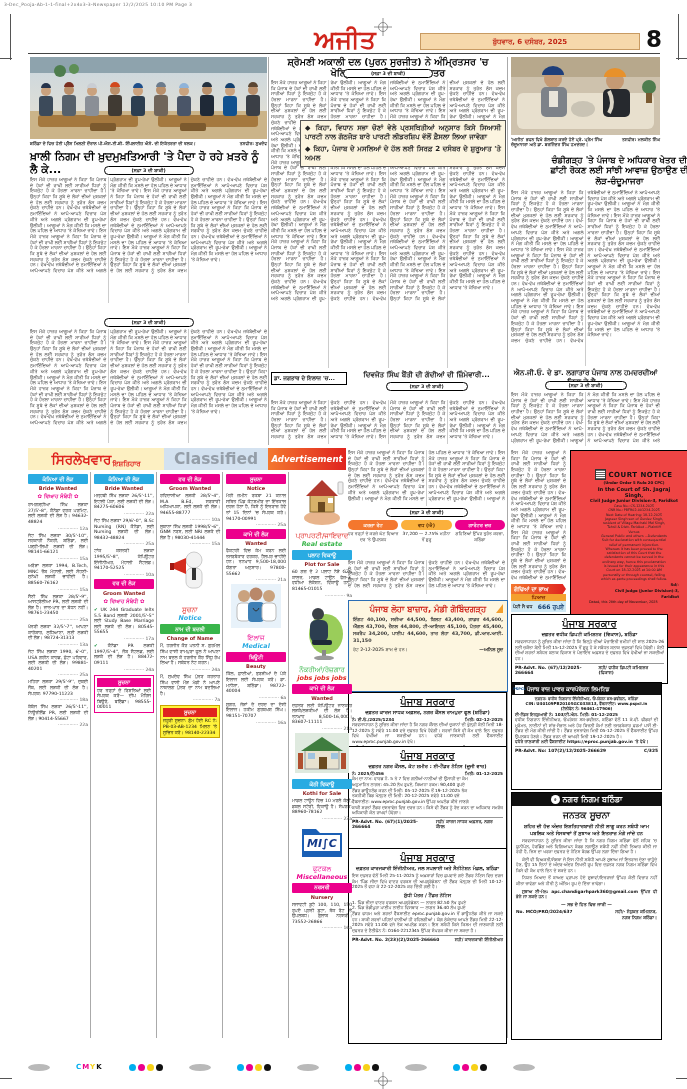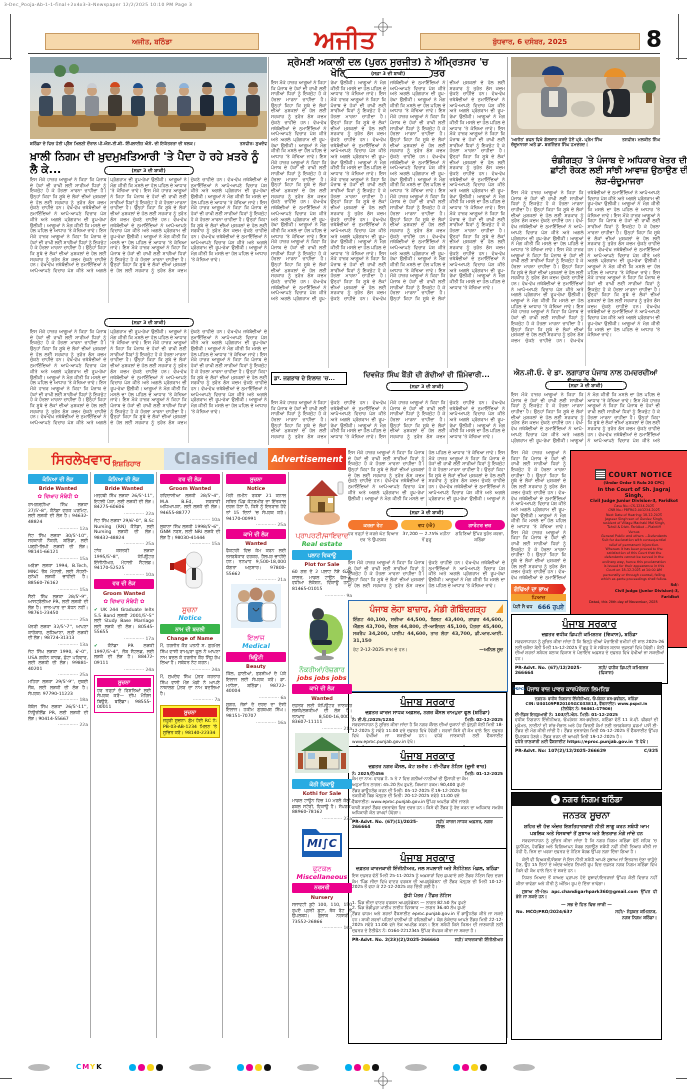--- a/index.html
+++ b/index.html
@@ -131,23 +131,20 @@
   <div class="abs cropline" style="left:0;top:58px;width:12px;height:0.8px;"></div>
   <div class="abs cropline" style="left:676px;top:58px;width:11px;height:0.8px;"></div>
   <div class="abs cropline" style="left:0;top:1078px;width:12px;height:0.8px;"></div>
   <div class="abs cropline" style="left:676px;top:1078px;width:11px;height:0.8px;"></div>
   <svg class="abs" style="left:374px;top:18px;" width="18" height="18">
     <circle cx="9" cy="9" r="4.5" class="regcross" stroke-width="0.8"></circle>
     <line x1="9" y1="0" x2="9" y2="18" class="regcross" stroke-width="0.8"></line>
     <line x1="0" y1="9" x2="18" y2="9" class="regcross" stroke-width="0.8"></line>
   </svg>
 
-  <div class="abs hbar" style="left:45px;top:33px;width:212px;height:15px;">
-      <span>ਅਜੀਤ, ਬਠਿੰਡਾ</span>
-    </div>
   <div class="abs masthead" style="left:295px;top:27px;width:100px;">ਅਜੀਤ</div>
   <div class="abs hbar" style="left:420px;top:33px;width:218px;height:15px;">
       <span>ਬੁੱਧਵਾਰ, 6 ਦਸੰਬਰ, 2025</span>
     </div>
   <div class="abs pagenum" style="left:646px;top:26px;">8</div>
   <div class="abs hrule" style="left:28px;top:53px;width:632px;"></div>
   <div class="abs vline" style="left:268px;top:57px;height:388px;"></div>
   <div class="abs vline" style="left:507px;top:57px;height:981px;"></div>
 
   <svg class="abs" style="left:30px;top:57px;" width="237" height="82" viewBox="0 0 237 82" preserveAspectRatio="none">
@@ -211,20 +208,24 @@
   <div class="abs" style="left:30px;top:318px;width:237px;">
       <div class="pill" style="width:88px;">(ਸਫ਼ਾ 3 ਦੀ ਬਾਕੀ)</div>
     </div>
   <div class="abs t c3" style="left:30px;top:329px;width:237px;height:114px;">ਇਸ ਮੌਕੇ ਹਾਜ਼ਰ ਆਗੂਆਂ ਨੇ ਕਿਹਾ ਕਿ ਪੰਜਾਬ ਦੇ ਹੱਕਾਂ ਦੀ ਰਾਖੀ ਲਈ ਸਾਰੀਆਂ ਧਿਰਾਂ ਨੂੰ ਇਕਜੁੱਟ ਹੋ ਕੇ ਹੰਭਲਾ ਮਾਰਨਾ ਚਾਹੀਦਾ ਹੈ। ਉਨ੍ਹਾਂ ਕਿਹਾ ਕਿ ਸੂਬੇ ਦੇ ਲੋਕਾਂ ਦੀਆਂ ਮੁਸ਼ਕਲਾਂ ਦੇ ਹੱਲ ਲਈ ਸਰਕਾਰ ਨੂੰ ਤੁਰੰਤ ਠੋਸ ਕਦਮ ਚੁੱਕਣੇ ਚਾਹੀਦੇ ਹਨ। ਵੱਖ-ਵੱਖ ਜਥੇਬੰਦੀਆਂ ਦੇ ਨੁਮਾਇੰਦਿਆਂ ਨੇ ਆਪੋ-ਆਪਣੇ ਵਿਚਾਰ ਪੇਸ਼ ਕੀਤੇ ਅਤੇ ਅਗਲੇ ਪ੍ਰੋਗਰਾਮ ਦੀ ਰੂਪ-ਰੇਖਾ ਉਲੀਕੀ। ਆਗੂਆਂ ਨੇ ਮੰਗ ਕੀਤੀ ਕਿ ਮਸਲੇ ਦਾ ਹੱਲ ਪਹਿਲ ਦੇ ਆਧਾਰ 'ਤੇ ਕੱਢਿਆ ਜਾਵੇ। ਇਸ ਮੌਕੇ ਹਾਜ਼ਰ ਆਗੂਆਂ ਨੇ ਕਿਹਾ ਕਿ ਪੰਜਾਬ ਦੇ ਹੱਕਾਂ ਦੀ ਰਾਖੀ ਲਈ ਸਾਰੀਆਂ ਧਿਰਾਂ ਨੂੰ ਇਕਜੁੱਟ ਹੋ ਕੇ ਹੰਭਲਾ ਮਾਰਨਾ ਚਾਹੀਦਾ ਹੈ। ਉਨ੍ਹਾਂ ਕਿਹਾ ਕਿ ਸੂਬੇ ਦੇ ਲੋਕਾਂ ਦੀਆਂ ਮੁਸ਼ਕਲਾਂ ਦੇ ਹੱਲ ਲਈ ਸਰਕਾਰ ਨੂੰ ਤੁਰੰਤ ਠੋਸ ਕਦਮ ਚੁੱਕਣੇ ਚਾਹੀਦੇ ਹਨ। ਵੱਖ-ਵੱਖ ਜਥੇਬੰਦੀਆਂ ਦੇ ਨੁਮਾਇੰਦਿਆਂ ਨੇ ਆਪੋ-ਆਪਣੇ ਵਿਚਾਰ ਪੇਸ਼ ਕੀਤੇ ਅਤੇ ਅਗਲੇ ਪ੍ਰੋਗਰਾਮ ਦੀ ਰੂਪ-ਰੇਖਾ ਉਲੀਕੀ। ਆਗੂਆਂ ਨੇ ਮੰਗ ਕੀਤੀ ਕਿ ਮਸਲੇ ਦਾ ਹੱਲ ਪਹਿਲ ਦੇ ਆਧਾਰ 'ਤੇ ਕੱਢਿਆ ਜਾਵੇ। ਇਸ ਮੌਕੇ ਹਾਜ਼ਰ ਆਗੂਆਂ ਨੇ ਕਿਹਾ ਕਿ ਪੰਜਾਬ ਦੇ ਹੱਕਾਂ ਦੀ ਰਾਖੀ ਲਈ ਸਾਰੀਆਂ ਧਿਰਾਂ ਨੂੰ ਇਕਜੁੱਟ ਹੋ ਕੇ ਹੰਭਲਾ ਮਾਰਨਾ ਚਾਹੀਦਾ ਹੈ। ਉਨ੍ਹਾਂ ਕਿਹਾ ਕਿ ਸੂਬੇ ਦੇ ਲੋਕਾਂ ਦੀਆਂ ਮੁਸ਼ਕਲਾਂ ਦੇ ਹੱਲ ਲਈ ਸਰਕਾਰ ਨੂੰ ਤੁਰੰਤ ਠੋਸ ਕਦਮ ਚੁੱਕਣੇ ਚਾਹੀਦੇ ਹਨ। ਵੱਖ-ਵੱਖ ਜਥੇਬੰਦੀਆਂ ਦੇ ਨੁਮਾਇੰਦਿਆਂ ਨੇ ਆਪੋ-ਆਪਣੇ ਵਿਚਾਰ ਪੇਸ਼ ਕੀਤੇ ਅਤੇ ਅਗਲੇ ਪ੍ਰੋਗਰਾਮ ਦੀ ਰੂਪ-ਰੇਖਾ ਉਲੀਕੀ। ਆਗੂਆਂ ਨੇ ਮੰਗ ਕੀਤੀ ਕਿ ਮਸਲੇ ਦਾ ਹੱਲ ਪਹਿਲ ਦੇ ਆਧਾਰ 'ਤੇ ਕੱਢਿਆ ਜਾਵੇ। ਇਸ ਮੌਕੇ ਹਾਜ਼ਰ ਆਗੂਆਂ ਨੇ ਕਿਹਾ ਕਿ ਪੰਜਾਬ ਦੇ ਹੱਕਾਂ ਦੀ ਰਾਖੀ ਲਈ ਸਾਰੀਆਂ ਧਿਰਾਂ ਨੂੰ ਇਕਜੁੱਟ ਹੋ ਕੇ ਹੰਭਲਾ ਮਾਰਨਾ ਚਾਹੀਦਾ ਹੈ। ਉਨ੍ਹਾਂ ਕਿਹਾ ਕਿ ਸੂਬੇ ਦੇ ਲੋਕਾਂ ਦੀਆਂ ਮੁਸ਼ਕਲਾਂ ਦੇ ਹੱਲ ਲਈ ਸਰਕਾਰ ਨੂੰ ਤੁਰੰਤ ਠੋਸ ਕਦਮ ਚੁੱਕਣੇ ਚਾਹੀਦੇ ਹਨ। ਵੱਖ-ਵੱਖ ਜਥੇਬੰਦੀਆਂ ਦੇ ਨੁਮਾਇੰਦਿਆਂ ਨੇ ਆਪੋ-ਆਪਣੇ ਵਿਚਾਰ ਪੇਸ਼ ਕੀਤੇ ਅਤੇ ਅਗਲੇ ਪ੍ਰੋਗਰਾਮ ਦੀ ਰੂਪ-ਰੇਖਾ ਉਲੀਕੀ। ਆਗੂਆਂ ਨੇ ਮੰਗ ਕੀਤੀ ਕਿ ਮਸਲੇ ਦਾ ਹੱਲ ਪਹਿਲ ਦੇ ਆਧਾਰ 'ਤੇ ਕੱਢਿਆ ਜਾਵੇ। ਇਸ ਮੌਕੇ ਹਾਜ਼ਰ ਆਗੂਆਂ ਨੇ ਕਿਹਾ ਕਿ ਪੰਜਾਬ ਦੇ ਹੱਕਾਂ ਦੀ ਰਾਖੀ ਲਈ ਸਾਰੀਆਂ ਧਿਰਾਂ ਨੂੰ ਇਕਜੁੱਟ ਹੋ ਕੇ ਹੰਭਲਾ ਮਾਰਨਾ ਚਾਹੀਦਾ ਹੈ। ਉਨ੍ਹਾਂ ਕਿਹਾ ਕਿ ਸੂਬੇ ਦੇ ਲੋਕਾਂ ਦੀਆਂ ਮੁਸ਼ਕਲਾਂ ਦੇ ਹੱਲ ਲਈ ਸਰਕਾਰ ਨੂੰ ਤੁਰੰਤ ਠੋਸ ਕਦਮ ਚੁੱਕਣੇ ਚਾਹੀਦੇ ਹਨ। ਵੱਖ-ਵੱਖ ਜਥੇਬੰਦੀਆਂ ਦੇ ਨੁਮਾਇੰਦਿਆਂ ਨੇ ਆਪੋ-ਆਪਣੇ ਵਿਚਾਰ ਪੇਸ਼ ਕੀਤੇ ਅਤੇ ਅਗਲੇ ਪ੍ਰੋਗਰਾਮ ਦੀ ਰੂਪ-ਰੇਖਾ ਉਲੀਕੀ। ਆਗੂਆਂ ਨੇ ਮੰਗ ਕੀਤੀ ਕਿ ਮਸਲੇ ਦਾ ਹੱਲ ਪਹਿਲ ਦੇ ਆਧਾਰ 'ਤੇ ਕੱਢਿਆ ਜਾਵੇ। </div>
 
   <div class="abs hl2" style="left:271px;top:57px;width:234px;text-align:center;">ਸ਼੍ਰੋਮਣੀ ਅਕਾਲੀ ਦਲ (ਪੁਰਨ ਸੁਰਜੀਤ) ਨੇ ਅੰਮ੍ਰਿਤਸਰ 'ਚ ਖੋਲ੍ਹਿਆ ਪਾਰਟੀ ਦਾ ਮੁੱਖ ਦਫ਼ਤਰ</div>
   <div class="abs" style="left:271px;top:69px;width:234px;">
       <div class="pill" style="width:88px;">(ਸਫ਼ਾ 3 ਦੀ ਬਾਕੀ)</div>
     </div>
   <div class="abs t c4" style="left:271px;top:80px;width:234px;height:288px;">ਇਸ ਮੌਕੇ ਹਾਜ਼ਰ ਆਗੂਆਂ ਨੇ ਕਿਹਾ ਕਿ ਪੰਜਾਬ ਦੇ ਹੱਕਾਂ ਦੀ ਰਾਖੀ ਲਈ ਸਾਰੀਆਂ ਧਿਰਾਂ ਨੂੰ ਇਕਜੁੱਟ ਹੋ ਕੇ ਹੰਭਲਾ ਮਾਰਨਾ ਚਾਹੀਦਾ ਹੈ। ਉਨ੍ਹਾਂ ਕਿਹਾ ਕਿ ਸੂਬੇ ਦੇ ਲੋਕਾਂ ਦੀਆਂ ਮੁਸ਼ਕਲਾਂ ਦੇ ਹੱਲ ਲਈ ਸਰਕਾਰ ਨੂੰ ਤੁਰੰਤ ਠੋਸ ਕਦਮ ਚੁੱਕਣੇ ਚਾਹੀਦੇ ਹਨ। ਵੱਖ-ਵੱਖ ਜਥੇਬੰਦੀਆਂ ਦੇ ਨੁਮਾਇੰਦਿਆਂ ਨੇ ਆਪੋ-ਆਪਣੇ ਵਿਚਾਰ ਪੇਸ਼ ਕੀਤੇ ਅਤੇ ਅਗਲੇ ਪ੍ਰੋਗਰਾਮ ਦੀ ਰੂਪ-ਰੇਖਾ ਉਲੀਕੀ। ਆਗੂਆਂ ਨੇ ਮੰਗ ਕੀਤੀ ਕਿ ਮਸਲੇ ਦਾ ਹੱਲ ਪਹਿਲ ਦੇ ਆਧਾਰ 'ਤੇ ਕੱਢਿਆ ਜਾਵੇ। ਇਸ ਮੌਕੇ ਹਾਜ਼ਰ ਆਗੂਆਂ ਨੇ ਕਿਹਾ ਕਿ ਪੰਜਾਬ ਦੇ ਹੱਕਾਂ ਦੀ ਰਾਖੀ ਲਈ ਸਾਰੀਆਂ ਧਿਰਾਂ ਨੂੰ ਇਕਜੁੱਟ ਹੋ ਕੇ ਹੰਭਲਾ ਮਾਰਨਾ ਚਾਹੀਦਾ ਹੈ। ਉਨ੍ਹਾਂ ਕਿਹਾ ਕਿ ਸੂਬੇ ਦੇ ਲੋਕਾਂ ਦੀਆਂ ਮੁਸ਼ਕਲਾਂ ਦੇ ਹੱਲ ਲਈ ਸਰਕਾਰ ਨੂੰ ਤੁਰੰਤ ਠੋਸ ਕਦਮ ਚੁੱਕਣੇ ਚਾਹੀਦੇ ਹਨ। ਵੱਖ-ਵੱਖ ਜਥੇਬੰਦੀਆਂ ਦੇ ਨੁਮਾਇੰਦਿਆਂ ਨੇ ਆਪੋ-ਆਪਣੇ ਵਿਚਾਰ ਪੇਸ਼ ਕੀਤੇ ਅਤੇ ਅਗਲੇ ਪ੍ਰੋਗਰਾਮ ਦੀ ਰੂਪ-ਰੇਖਾ ਉਲੀਕੀ। ਆਗੂਆਂ ਨੇ ਮੰਗ ਕੀਤੀ ਕਿ ਮਸਲੇ ਦਾ ਹੱਲ ਪਹਿਲ ਦੇ ਆਧਾਰ 'ਤੇ ਕੱਢਿਆ ਜਾਵੇ। ਇਸ ਮੌਕੇ ਹਾਜ਼ਰ ਆਗੂਆਂ ਨੇ ਕਿਹਾ ਕਿ ਪੰਜਾਬ ਦੇ ਹੱਕਾਂ ਦੀ ਰਾਖੀ ਲਈ ਸਾਰੀਆਂ ਧਿਰਾਂ ਨੂੰ ਇਕਜੁੱਟ ਹੋ ਕੇ ਹੰਭਲਾ ਮਾਰਨਾ ਚਾਹੀਦਾ ਹੈ। ਉਨ੍ਹਾਂ ਕਿਹਾ ਕਿ ਸੂਬੇ ਦੇ ਲੋਕਾਂ ਦੀਆਂ ਮੁਸ਼ਕਲਾਂ ਦੇ ਹੱਲ ਲਈ ਸਰਕਾਰ ਨੂੰ ਤੁਰੰਤ ਠੋਸ ਕਦਮ ਚੁੱਕਣੇ ਚਾਹੀਦੇ ਹਨ। ਵੱਖ-ਵੱਖ ਜਥੇਬੰਦੀਆਂ ਦੇ ਨੁਮਾਇੰਦਿਆਂ ਨੇ ਆਪੋ-ਆਪਣੇ ਵਿਚਾਰ ਪੇਸ਼ ਕੀਤੇ ਅਤੇ ਅਗਲੇ ਪ੍ਰੋਗਰਾਮ ਦੀ ਰੂਪ-ਰੇਖਾ ਉਲੀਕੀ। ਆਗੂਆਂ ਨੇ ਮੰਗ ਕੀਤੀ ਕਿ ਮਸਲੇ ਦਾ ਹੱਲ ਪਹਿਲ ਦੇ ਆਧਾਰ 'ਤੇ ਕੱਢਿਆ ਜਾਵੇ। ਇਸ ਮੌਕੇ ਹਾਜ਼ਰ ਆਗੂਆਂ ਨੇ ਕਿਹਾ ਕਿ ਪੰਜਾਬ ਦੇ ਹੱਕਾਂ ਦੀ ਰਾਖੀ ਲਈ ਸਾਰੀਆਂ ਧਿਰਾਂ ਨੂੰ ਇਕਜੁੱਟ ਹੋ ਕੇ ਹੰਭਲਾ ਮਾਰਨਾ ਚਾਹੀਦਾ ਹੈ। ਉਨ੍ਹਾਂ ਕਿਹਾ ਕਿ ਸੂਬੇ ਦੇ ਲੋਕਾਂ ਦੀਆਂ ਮੁਸ਼ਕਲਾਂ ਦੇ ਹੱਲ ਲਈ ਸਰਕਾਰ ਨੂੰ ਤੁਰੰਤ ਠੋਸ ਕਦਮ ਚੁੱਕਣੇ ਚਾਹੀਦੇ ਹਨ। ਵੱਖ-ਵੱਖ ਜਥੇਬੰਦੀਆਂ ਦੇ ਨੁਮਾਇੰਦਿਆਂ ਨੇ ਆਪੋ-ਆਪਣੇ ਵਿਚਾਰ ਪੇਸ਼ ਕੀਤੇ ਅਤੇ ਅਗਲੇ ਪ੍ਰੋਗਰਾਮ ਦੀ ਰੂਪ-ਰੇਖਾ ਉਲੀਕੀ। ਆਗੂਆਂ ਨੇ ਮੰਗ ਕੀਤੀ ਕਿ ਮਸਲੇ ਦਾ ਹੱਲ ਪਹਿਲ ਦੇ ਆਧਾਰ 'ਤੇ ਕੱਢਿਆ ਜਾਵੇ। ਇਸ ਮੌਕੇ ਹਾਜ਼ਰ ਆਗੂਆਂ ਨੇ ਕਿਹਾ ਕਿ ਪੰਜਾਬ ਦੇ ਹੱਕਾਂ ਦੀ ਰਾਖੀ ਲਈ ਸਾਰੀਆਂ ਧਿਰਾਂ ਨੂੰ ਇਕਜੁੱਟ ਹੋ ਕੇ ਹੰਭਲਾ ਮਾਰਨਾ ਚਾਹੀਦਾ ਹੈ। ਉਨ੍ਹਾਂ ਕਿਹਾ ਕਿ ਸੂਬੇ ਦੇ ਲੋਕਾਂ ਦੀਆਂ ਮੁਸ਼ਕਲਾਂ ਦੇ ਹੱਲ ਲਈ ਸਰਕਾਰ ਨੂੰ ਤੁਰੰਤ ਠੋਸ ਕਦਮ ਚੁੱਕਣੇ ਚਾਹੀਦੇ ਹਨ। ਵੱਖ-ਵੱਖ ਜਥੇਬੰਦੀਆਂ ਦੇ ਨੁਮਾਇੰਦਿਆਂ ਨੇ ਆਪੋ-ਆਪਣੇ ਵਿਚਾਰ ਪੇਸ਼ ਕੀਤੇ ਅਤੇ ਅਗਲੇ ਪ੍ਰੋਗਰਾਮ ਦੀ ਰੂਪ-ਰੇਖਾ ਉਲੀਕੀ। ਆਗੂਆਂ ਨੇ ਮੰਗ ਕੀਤੀ ਕਿ ਮਸਲੇ ਦਾ ਹੱਲ ਪਹਿਲ ਦੇ ਆਧਾਰ 'ਤੇ ਕੱਢਿਆ ਜਾਵੇ। ਇਸ ਮੌਕੇ ਹਾਜ਼ਰ ਆਗੂਆਂ ਨੇ ਕਿਹਾ ਕਿ ਪੰਜਾਬ ਦੇ ਹੱਕਾਂ ਦੀ ਰਾਖੀ ਲਈ ਸਾਰੀਆਂ ਧਿਰਾਂ ਨੂੰ ਇਕਜੁੱਟ ਹੋ ਕੇ ਹੰਭਲਾ ਮਾਰਨਾ ਚਾਹੀਦਾ ਹੈ। ਉਨ੍ਹਾਂ ਕਿਹਾ ਕਿ ਸੂਬੇ ਦੇ ਲੋਕਾਂ ਦੀਆਂ ਮੁਸ਼ਕਲਾਂ ਦੇ ਹੱਲ ਲਈ ਸਰਕਾਰ ਨੂੰ ਤੁਰੰਤ ਠੋਸ ਕਦਮ ਚੁੱਕਣੇ ਚਾਹੀਦੇ ਹਨ। ਵੱਖ-ਵੱਖ ਜਥੇਬੰਦੀਆਂ ਦੇ ਨੁਮਾਇੰਦਿਆਂ ਨੇ ਆਪੋ-ਆਪਣੇ ਵਿਚਾਰ ਪੇਸ਼ ਕੀਤੇ ਅਤੇ ਅਗਲੇ ਪ੍ਰੋਗਰਾਮ ਦੀ ਰੂਪ-ਰੇਖਾ ਉਲੀਕੀ। ਆਗੂਆਂ ਨੇ ਮੰਗ ਕੀਤੀ ਕਿ ਮਸਲੇ ਦਾ ਹੱਲ ਪਹਿਲ ਦੇ ਆਧਾਰ 'ਤੇ ਕੱਢਿਆ ਜਾਵੇ। ਇਸ ਮੌਕੇ ਹਾਜ਼ਰ ਆਗੂਆਂ ਨੇ ਕਿਹਾ ਕਿ ਪੰਜਾਬ ਦੇ ਹੱਕਾਂ ਦੀ ਰਾਖੀ ਲਈ ਸਾਰੀਆਂ ਧਿਰਾਂ ਨੂੰ ਇਕਜੁੱਟ ਹੋ ਕੇ ਹੰਭਲਾ ਮਾਰਨਾ ਚਾਹੀਦਾ ਹੈ। ਉਨ੍ਹਾਂ ਕਿਹਾ ਕਿ ਸੂਬੇ ਦੇ ਲੋਕਾਂ ਦੀਆਂ ਮੁਸ਼ਕਲਾਂ ਦੇ ਹੱਲ ਲਈ ਸਰਕਾਰ ਨੂੰ ਤੁਰੰਤ ਠੋਸ ਕਦਮ ਚੁੱਕਣੇ ਚਾਹੀਦੇ ਹਨ। ਵੱਖ-ਵੱਖ ਜਥੇਬੰਦੀਆਂ ਦੇ ਨੁਮਾਇੰਦਿਆਂ ਨੇ ਆਪੋ-ਆਪਣੇ ਵਿਚਾਰ ਪੇਸ਼ ਕੀਤੇ ਅਤੇ ਅਗਲੇ ਪ੍ਰੋਗਰਾਮ ਦੀ ਰੂਪ-ਰੇਖਾ ਉਲੀਕੀ। ਆਗੂਆਂ ਨੇ ਮੰਗ ਕੀਤੀ ਕਿ ਮਸਲੇ ਦਾ ਹੱਲ ਪਹਿਲ ਦੇ ਆਧਾਰ 'ਤੇ ਕੱਢਿਆ ਜਾਵੇ। ਇਸ ਮੌਕੇ ਹਾਜ਼ਰ ਆਗੂਆਂ ਨੇ ਕਿਹਾ ਕਿ ਪੰਜਾਬ ਦੇ ਹੱਕਾਂ ਦੀ ਰਾਖੀ ਲਈ ਸਾਰੀਆਂ ਧਿਰਾਂ ਨੂੰ ਇਕਜੁੱਟ ਹੋ ਕੇ ਹੰਭਲਾ ਮਾਰਨਾ ਚਾਹੀਦਾ ਹੈ। ਉਨ੍ਹਾਂ ਕਿਹਾ ਕਿ ਸੂਬੇ ਦੇ ਲੋਕਾਂ ਦੀਆਂ ਮੁਸ਼ਕਲਾਂ ਦੇ ਹੱਲ ਲਈ ਸਰਕਾਰ ਨੂੰ ਤੁਰੰਤ ਠੋਸ ਕਦਮ ਚੁੱਕਣੇ ਚਾਹੀਦੇ ਹਨ। ਵੱਖ-ਵੱਖ ਜਥੇਬੰਦੀਆਂ ਦੇ ਨੁਮਾਇੰਦਿਆਂ ਨੇ ਆਪੋ-ਆਪਣੇ ਵਿਚਾਰ ਪੇਸ਼ ਕੀਤੇ ਅਤੇ ਅਗਲੇ ਪ੍ਰੋਗਰਾਮ ਦੀ ਰੂਪ-ਰੇਖਾ ਉਲੀਕੀ। ਆਗੂਆਂ ਨੇ ਮੰਗ ਕੀਤੀ ਕਿ ਮਸਲੇ ਦਾ ਹੱਲ ਪਹਿਲ ਦੇ ਆਧਾਰ 'ਤੇ ਕੱਢਿਆ ਜਾਵੇ। ਇਸ ਮੌਕੇ ਹਾਜ਼ਰ ਆਗੂਆਂ ਨੇ ਕਿਹਾ ਕਿ ਪੰਜਾਬ ਦੇ ਹੱਕਾਂ ਦੀ ਰਾਖੀ ਲਈ ਸਾਰੀਆਂ ਧਿਰਾਂ ਨੂੰ ਇਕਜੁੱਟ ਹੋ ਕੇ ਹੰਭਲਾ ਮਾਰਨਾ ਚਾਹੀਦਾ ਹੈ। ਉਨ੍ਹਾਂ ਕਿਹਾ ਕਿ ਸੂਬੇ ਦੇ ਲੋਕਾਂ ਦੀਆਂ ਮੁਸ਼ਕਲਾਂ ਦੇ ਹੱਲ ਲਈ ਸਰਕਾਰ ਨੂੰ ਤੁਰੰਤ ਠੋਸ ਕਦਮ ਚੁੱਕਣੇ ਚਾਹੀਦੇ ਹਨ। ਵੱਖ-ਵੱਖ ਜਥੇਬੰਦੀਆਂ ਦੇ ਨੁਮਾਇੰਦਿਆਂ ਨੇ ਆਪੋ-ਆਪਣੇ ਵਿਚਾਰ ਪੇਸ਼ ਕੀਤੇ ਅਤੇ ਅਗਲੇ ਪ੍ਰੋਗਰਾਮ ਦੀ ਰੂਪ-ਰੇਖਾ ਉਲੀਕੀ। ਆਗੂਆਂ ਨੇ ਮੰਗ ਕੀਤੀ ਕਿ ਮਸਲੇ ਦਾ ਹੱਲ ਪਹਿਲ ਦੇ ਆਧਾਰ 'ਤੇ ਕੱਢਿਆ ਜਾਵੇ। ਇਸ ਮੌਕੇ ਹਾਜ਼ਰ ਆਗੂਆਂ ਨੇ ਕਿਹਾ ਕਿ ਪੰਜਾਬ ਦੇ ਹੱਕਾਂ ਦੀ ਰਾਖੀ ਲਈ ਸਾਰੀਆਂ ਧਿਰਾਂ ਨੂੰ ਇਕਜੁੱਟ ਹੋ ਕੇ ਹੰਭਲਾ ਮਾਰਨਾ ਚਾਹੀਦਾ ਹੈ। ਉਨ੍ਹਾਂ ਕਿਹਾ ਕਿ ਸੂਬੇ ਦੇ ਲੋਕਾਂ ਦੀਆਂ ਮੁਸ਼ਕਲਾਂ ਦੇ ਹੱਲ ਲਈ ਸਰਕਾਰ ਨੂੰ ਤੁਰੰਤ ਠੋਸ ਕਦਮ ਚੁੱਕਣੇ ਚਾਹੀਦੇ ਹਨ। ਵੱਖ-ਵੱਖ ਜਥੇਬੰਦੀਆਂ ਦੇ ਨੁਮਾਇੰਦਿਆਂ ਨੇ ਆਪੋ-ਆਪਣੇ ਵਿਚਾਰ ਪੇਸ਼ ਕੀਤੇ ਅਤੇ ਅਗਲੇ ਪ੍ਰੋਗਰਾਮ ਦੀ ਰੂਪ-ਰੇਖਾ ਉਲੀਕੀ। ਆਗੂਆਂ ਨੇ ਮੰਗ ਕੀਤੀ ਕਿ ਮਸਲੇ ਦਾ ਹੱਲ ਪਹਿਲ ਦੇ ਆਧਾਰ 'ਤੇ ਕੱਢਿਆ ਜਾਵੇ। ਇਸ ਮੌਕੇ ਹਾਜ਼ਰ ਆਗੂਆਂ ਨੇ ਕਿਹਾ ਕਿ ਪੰਜਾਬ ਦੇ ਹੱਕਾਂ ਦੀ ਰਾਖੀ ਲਈ ਸਾਰੀਆਂ ਧਿਰਾਂ ਨੂੰ ਇਕਜੁੱਟ ਹੋ ਕੇ ਹੰਭਲਾ ਮਾਰਨਾ ਚਾਹੀਦਾ ਹੈ। ਉਨ੍ਹਾਂ ਕਿਹਾ ਕਿ ਸੂਬੇ ਦੇ ਲੋਕਾਂ ਦੀਆਂ ਮੁਸ਼ਕਲਾਂ ਦੇ ਹੱਲ ਲਈ ਸਰਕਾਰ ਨੂੰ ਤੁਰੰਤ ਠੋਸ ਕਦਮ ਚੁੱਕਣੇ ਚਾਹੀਦੇ ਹਨ। ਵੱਖ-ਵੱਖ ਜਥੇਬੰਦੀਆਂ ਦੇ ਨੁਮਾਇੰਦਿਆਂ ਨੇ ਆਪੋ-ਆਪਣੇ ਵਿਚਾਰ ਪੇਸ਼ ਕੀਤੇ ਅਤੇ ਅਗਲੇ ਪ੍ਰੋਗਰਾਮ ਦੀ ਰੂਪ-ਰੇਖਾ ਉਲੀਕੀ। ਆਗੂਆਂ ਨੇ ਮੰਗ ਕੀਤੀ ਕਿ ਮਸਲੇ ਦਾ ਹੱਲ ਪਹਿਲ ਦੇ ਆਧਾਰ 'ਤੇ ਕੱਢਿਆ ਜਾਵੇ। </div>
+  <div class="abs bulletbox" style="left:300px;top:120px;width:196px;">
+    <p>◆ ਕਿਹਾ, ਵਿਧਾਨ ਸਭਾ ਚੋਣਾਂ ਵੇਲੇ ਪ੍ਰਸਥਿਤੀਆਂ ਅਨੁਸਾਰ ਕਿਸੇ ਸਿਆਸੀ ਪਾਰਟੀ ਨਾਲ ਗੱਠਜੋੜ ਬਾਰੇ ਪਾਰਟੀ ਲੀਡਰਸ਼ਿਪ ਵੱਲੋਂ ਫ਼ੈਸਲਾ ਲਿਆ ਜਾਵੇਗਾ</p>
+    <p style="margin-bottom:0;">◆ ਕਿਹਾ, ਪੰਜਾਬ ਦੇ ਮਸਲਿਆਂ ਦੇ ਹੱਲ ਲਈ ਸਿਰਫ਼ 2 ਦਸੰਬਰ ਦੇ ਸ਼ੁਰੂਆਤ 'ਤੇ ਅਮਲ</p>
+  </div>
   <div class="abs subbox" style="left:271px;top:372px;width:70px;">ਡਾ. ਜਗਤਾਰ ਦੇ ਇਲਾਜ 'ਚ...</div>
   <div class="abs sub" style="left:348px;top:371px;width:157px;">ਦਿਵਜੋਤ ਸਿੰਘ ਬੈਂਤੀ ਦੀ ਗੱਦੀਆਂ ਦੀ ਜ਼ਿੰਮੇਵਾਰੀ...</div>
   <div class="abs" style="left:348px;top:382px;width:157px;">
       <div class="pill" style="width:80px;">(ਸਫ਼ਾ 3 ਦੀ ਬਾਕੀ)</div>
     </div>
   <div class="abs t c4" style="left:271px;top:400px;width:234px;height:44px;">ਇਸ ਮੌਕੇ ਹਾਜ਼ਰ ਆਗੂਆਂ ਨੇ ਕਿਹਾ ਕਿ ਪੰਜਾਬ ਦੇ ਹੱਕਾਂ ਦੀ ਰਾਖੀ ਲਈ ਸਾਰੀਆਂ ਧਿਰਾਂ ਨੂੰ ਇਕਜੁੱਟ ਹੋ ਕੇ ਹੰਭਲਾ ਮਾਰਨਾ ਚਾਹੀਦਾ ਹੈ। ਉਨ੍ਹਾਂ ਕਿਹਾ ਕਿ ਸੂਬੇ ਦੇ ਲੋਕਾਂ ਦੀਆਂ ਮੁਸ਼ਕਲਾਂ ਦੇ ਹੱਲ ਲਈ ਸਰਕਾਰ ਨੂੰ ਤੁਰੰਤ ਠੋਸ ਕਦਮ ਚੁੱਕਣੇ ਚਾਹੀਦੇ ਹਨ। ਵੱਖ-ਵੱਖ ਜਥੇਬੰਦੀਆਂ ਦੇ ਨੁਮਾਇੰਦਿਆਂ ਨੇ ਆਪੋ-ਆਪਣੇ ਵਿਚਾਰ ਪੇਸ਼ ਕੀਤੇ ਅਤੇ ਅਗਲੇ ਪ੍ਰੋਗਰਾਮ ਦੀ ਰੂਪ-ਰੇਖਾ ਉਲੀਕੀ। ਆਗੂਆਂ ਨੇ ਮੰਗ ਕੀਤੀ ਕਿ ਮਸਲੇ ਦਾ ਹੱਲ ਪਹਿਲ ਦੇ ਆਧਾਰ 'ਤੇ ਕੱਢਿਆ ਜਾਵੇ। ਇਸ ਮੌਕੇ ਹਾਜ਼ਰ ਆਗੂਆਂ ਨੇ ਕਿਹਾ ਕਿ ਪੰਜਾਬ ਦੇ ਹੱਕਾਂ ਦੀ ਰਾਖੀ ਲਈ ਸਾਰੀਆਂ ਧਿਰਾਂ ਨੂੰ ਇਕਜੁੱਟ ਹੋ ਕੇ ਹੰਭਲਾ ਮਾਰਨਾ ਚਾਹੀਦਾ ਹੈ। ਉਨ੍ਹਾਂ ਕਿਹਾ ਕਿ ਸੂਬੇ ਦੇ ਲੋਕਾਂ ਦੀਆਂ ਮੁਸ਼ਕਲਾਂ ਦੇ ਹੱਲ ਲਈ ਸਰਕਾਰ ਨੂੰ ਤੁਰੰਤ ਠੋਸ ਕਦਮ ਚੁੱਕਣੇ ਚਾਹੀਦੇ ਹਨ। ਵੱਖ-ਵੱਖ ਜਥੇਬੰਦੀਆਂ ਦੇ ਨੁਮਾਇੰਦਿਆਂ ਨੇ ਆਪੋ-ਆਪਣੇ ਵਿਚਾਰ ਪੇਸ਼ ਕੀਤੇ ਅਤੇ ਅਗਲੇ ਪ੍ਰੋਗਰਾਮ ਦੀ ਰੂਪ-ਰੇਖਾ ਉਲੀਕੀ। ਆਗੂਆਂ ਨੇ ਮੰਗ ਕੀਤੀ ਕਿ ਮਸਲੇ ਦਾ ਹੱਲ ਪਹਿਲ ਦੇ ਆਧਾਰ 'ਤੇ ਕੱਢਿਆ ਜਾਵੇ। </div>
 
   <div class="abs t c2" style="left:348px;top:450px;width:157px;height:56px;">ਇਸ ਮੌਕੇ ਹਾਜ਼ਰ ਆਗੂਆਂ ਨੇ ਕਿਹਾ ਕਿ ਪੰਜਾਬ ਦੇ ਹੱਕਾਂ ਦੀ ਰਾਖੀ ਲਈ ਸਾਰੀਆਂ ਧਿਰਾਂ ਨੂੰ ਇਕਜੁੱਟ ਹੋ ਕੇ ਹੰਭਲਾ ਮਾਰਨਾ ਚਾਹੀਦਾ ਹੈ। ਉਨ੍ਹਾਂ ਕਿਹਾ ਕਿ ਸੂਬੇ ਦੇ ਲੋਕਾਂ ਦੀਆਂ ਮੁਸ਼ਕਲਾਂ ਦੇ ਹੱਲ ਲਈ ਸਰਕਾਰ ਨੂੰ ਤੁਰੰਤ ਠੋਸ ਕਦਮ ਚੁੱਕਣੇ ਚਾਹੀਦੇ ਹਨ। ਵੱਖ-ਵੱਖ ਜਥੇਬੰਦੀਆਂ ਦੇ ਨੁਮਾਇੰਦਿਆਂ ਨੇ ਆਪੋ-ਆਪਣੇ ਵਿਚਾਰ ਪੇਸ਼ ਕੀਤੇ ਅਤੇ ਅਗਲੇ ਪ੍ਰੋਗਰਾਮ ਦੀ ਰੂਪ-ਰੇਖਾ ਉਲੀਕੀ। ਆਗੂਆਂ ਨੇ ਮੰਗ ਕੀਤੀ ਕਿ ਮਸਲੇ ਦਾ ਹੱਲ ਪਹਿਲ ਦੇ ਆਧਾਰ 'ਤੇ ਕੱਢਿਆ ਜਾਵੇ। ਇਸ ਮੌਕੇ ਹਾਜ਼ਰ ਆਗੂਆਂ ਨੇ ਕਿਹਾ ਕਿ ਪੰਜਾਬ ਦੇ ਹੱਕਾਂ ਦੀ ਰਾਖੀ ਲਈ ਸਾਰੀਆਂ ਧਿਰਾਂ ਨੂੰ ਇਕਜੁੱਟ ਹੋ ਕੇ ਹੰਭਲਾ ਮਾਰਨਾ ਚਾਹੀਦਾ ਹੈ। ਉਨ੍ਹਾਂ ਕਿਹਾ ਕਿ ਸੂਬੇ ਦੇ ਲੋਕਾਂ ਦੀਆਂ ਮੁਸ਼ਕਲਾਂ ਦੇ ਹੱਲ ਲਈ ਸਰਕਾਰ ਨੂੰ ਤੁਰੰਤ ਠੋਸ ਕਦਮ ਚੁੱਕਣੇ ਚਾਹੀਦੇ ਹਨ। ਵੱਖ-ਵੱਖ ਜਥੇਬੰਦੀਆਂ ਦੇ ਨੁਮਾਇੰਦਿਆਂ ਨੇ ਆਪੋ-ਆਪਣੇ ਵਿਚਾਰ ਪੇਸ਼ ਕੀਤੇ ਅਤੇ ਅਗਲੇ ਪ੍ਰੋਗਰਾਮ ਦੀ ਰੂਪ-ਰੇਖਾ ਉਲੀਕੀ। ਆਗੂਆਂ ਨੇ ਮੰਗ ਕੀਤੀ ਕਿ ਮਸਲੇ ਦਾ ਹੱਲ ਪਹਿਲ ਦੇ ਆਧਾਰ 'ਤੇ ਕੱਢਿਆ ਜਾਵੇ। </div>
   <div class="abs" style="left:348px;top:508px;width:157px;">
       <div class="pill" style="width:80px;">(ਸਫ਼ਾ 3 ਦੀ ਬਾਕੀ)</div>

